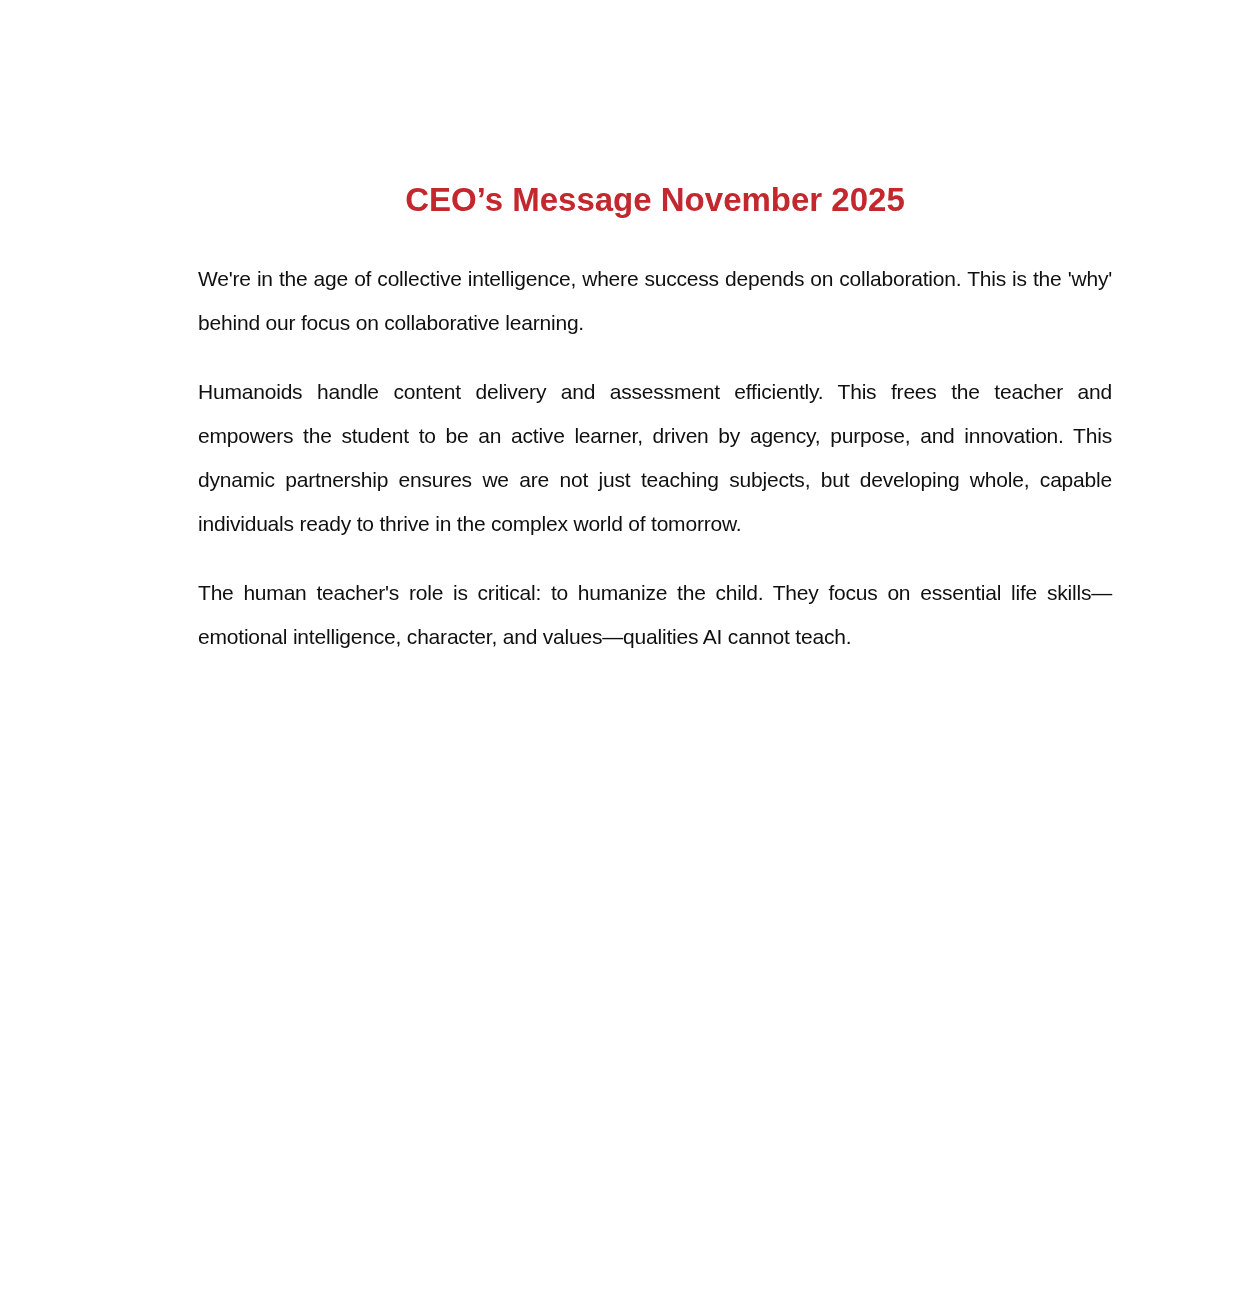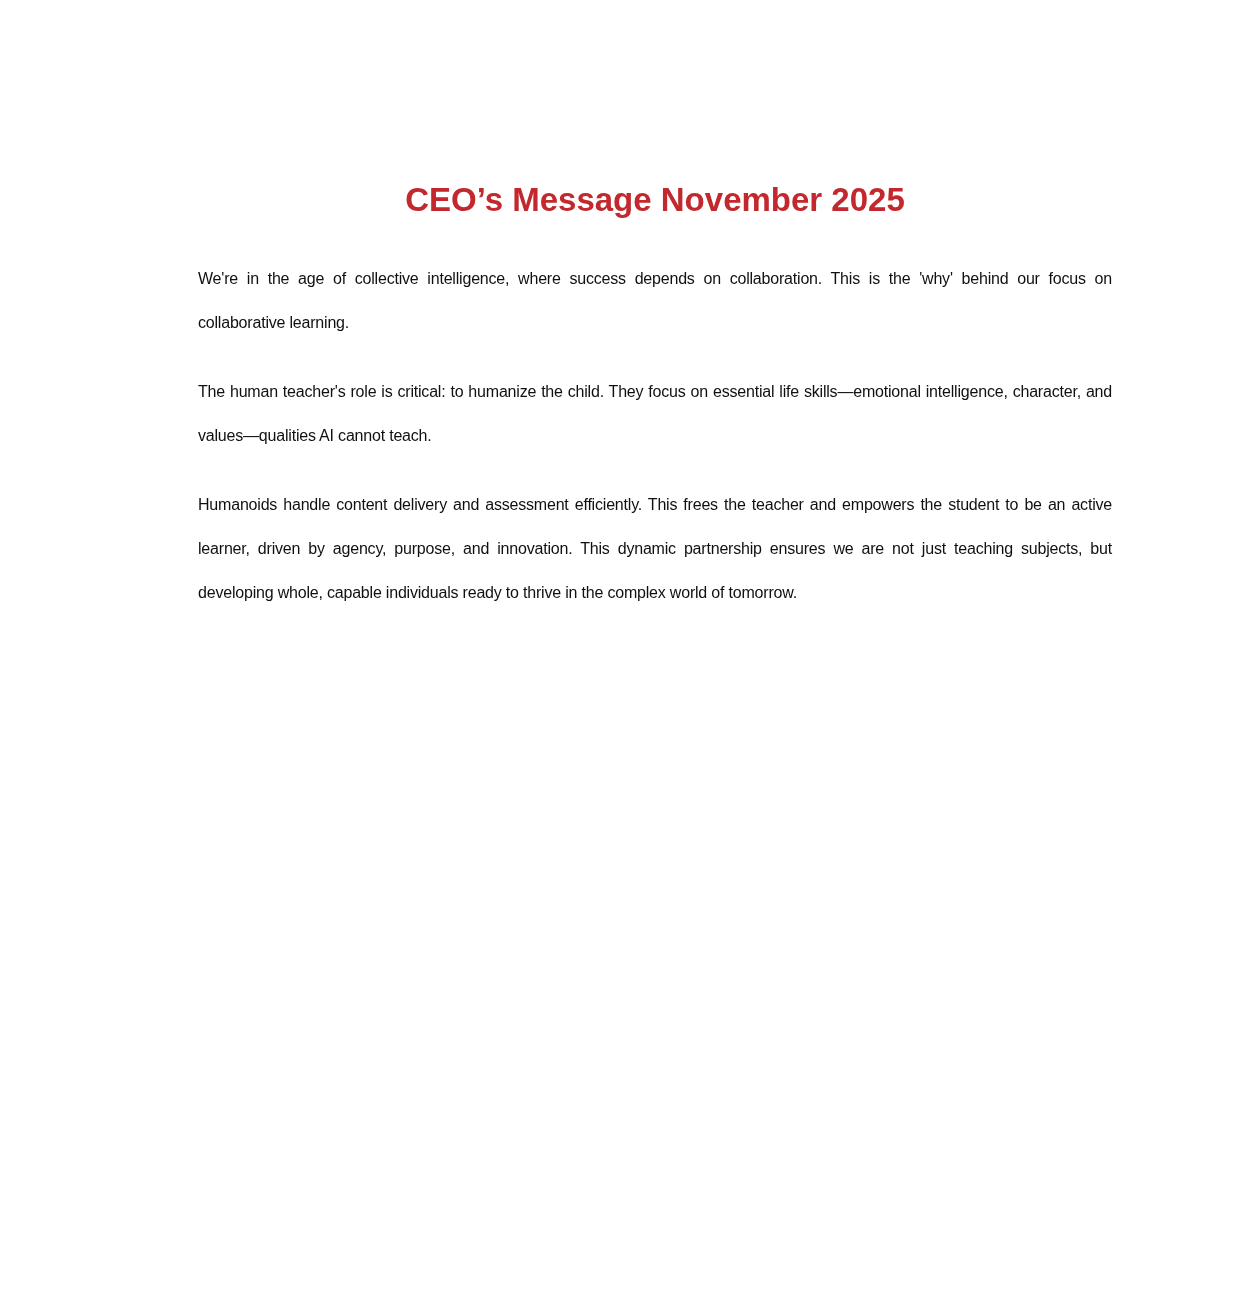--- a/index.html
+++ b/index.html
@@ -35,32 +35,32 @@
   .doc-subtitle {
     text-align: center;
     color: var(--accent);
     font-size: 26px;
     font-weight: bold;
     line-height: 1.2;
     margin: 0 0 43px 0;
   }
   .doc-body p {
     color: var(--ink);
-    font-size: 16px;
+    font-size: 21px;
     line-height: 44px;
     text-align: justify;
     letter-spacing: -0.2px;
     margin: 0 0 25px 0;
   }
 </style>
 </head>
 <body>
 
 <div class="page">
   <h1 class="doc-title">CEO’s Message November 2025</h1>
 
 
   <div class="doc-body">
     <p>We're in the age of collective intelligence, where success depends on collaboration. This is the 'why' behind our focus on collaborative learning.</p>
+    <p>Humanoids handle content delivery and assessment efficiently. This frees the teacher and empowers the student to be an active learner, driven by agency, purpose, and innovation. This dynamic partnership ensures we are not just teaching subjects, but developing whole, capable individuals ready to thrive in the complex world of tomorrow.</p>
     <p>The human teacher's role is critical: to humanize the child. They focus on essential life skills—emotional intelligence, character, and values—qualities AI cannot teach.</p>
-    <p>Humanoids handle content delivery and assessment efficiently. This frees the teacher and empowers the student to be an active learner, driven by agency, purpose, and innovation. This dynamic partnership ensures we are not just teaching subjects, but developing whole, capable individuals ready to thrive in the complex world of tomorrow.</p>
   </div>
 </div>
 
 </body></html>

